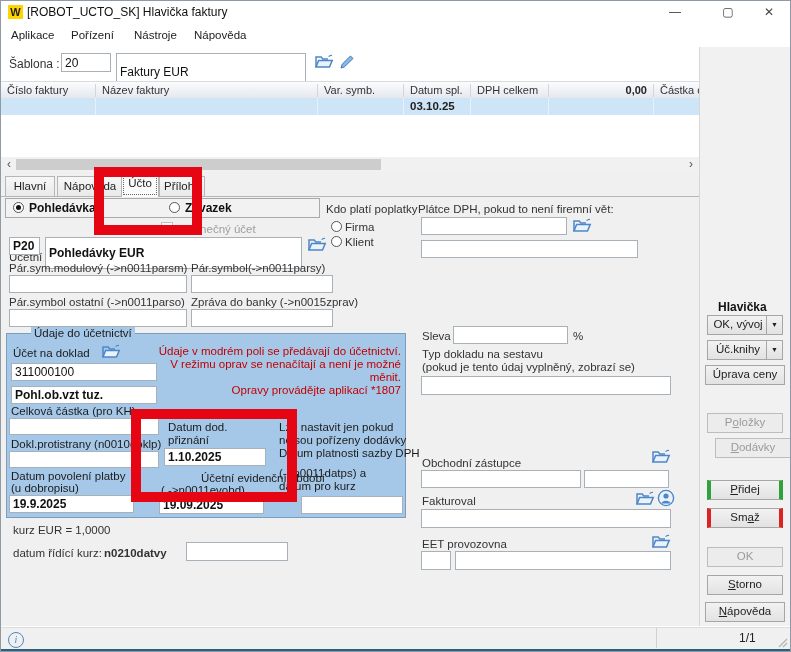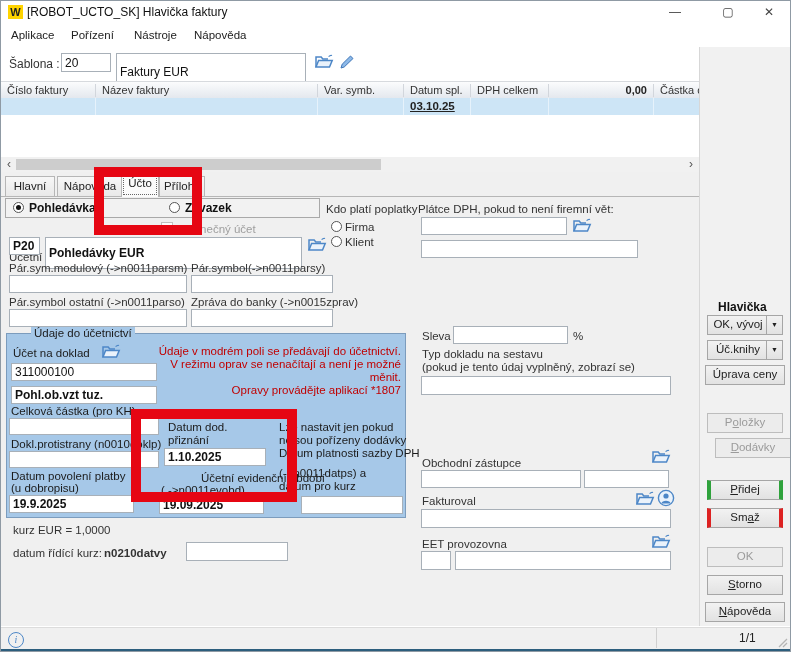--- a/index.html
+++ b/index.html
@@ -25,21 +25,21 @@
   .menuitem{position:absolute;top:6px;font-size:11.5px;color:#222;}
   
   .thead{position:absolute;left:0;top:80px;width:698px;height:16px;
          background:linear-gradient(#fbfcfd,#e4e8ee);border-top:1px solid #d7dade;
          border-bottom:1px solid #c6cbd4;overflow:hidden;}
   .th{position:absolute;top:2px;height:13px;font-size:11px;color:#333;
       border-right:1px solid #d2d6dc;box-sizing:border-box;padding-left:6px;white-space:nowrap;overflow:hidden;}
   .th.num{text-align:right;padding-right:6px;font-weight:bold;color:#222;}
   .selrow{position:absolute;left:0;top:97px;width:698px;height:17px;background:#cde5f6;}
   .td{position:absolute;top:0;height:17px;border-right:1px solid #e6f2fb;box-sizing:border-box;
-      font-size:11.5px;font-weight:600;color:#222;padding:2px 0 0 6px;white-space:nowrap;text-decoration:underline;}
+      font-size:11.5px;font-weight:600;color:#222;padding:2px 0 0 6px;white-space:nowrap;}
   
   .hscroll{position:absolute;left:0;top:156px;width:698px;height:15px;background:#f1f1f1;}
   .sarrow{position:absolute;top:1px;width:14px;height:13px;color:#555;font-size:12px;
           text-align:center;line-height:13px;}
   .thumb{position:absolute;left:15px;top:2px;width:365px;height:11px;background:#cdcdcd;}
   
   .pane{position:absolute;left:0;top:171px;width:698px;height:454px;background:#f0f0f0;}
   .tabline{position:absolute;left:0;top:195px;width:698px;height:1px;background:#b6b6b6;}
   .tab{position:absolute;top:175px;height:20px;background:linear-gradient(#f7f7f7,#e9e9e9);
        border:1px solid #b6b6b6;border-bottom:none;box-sizing:border-box;

